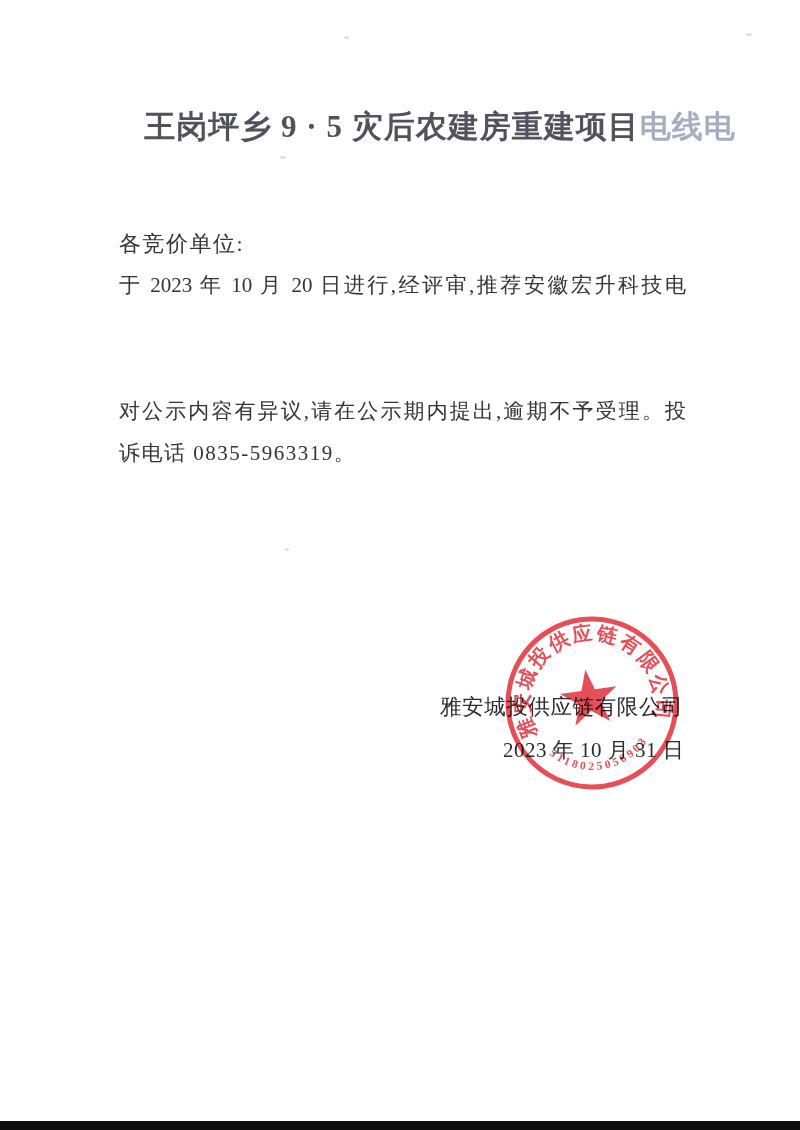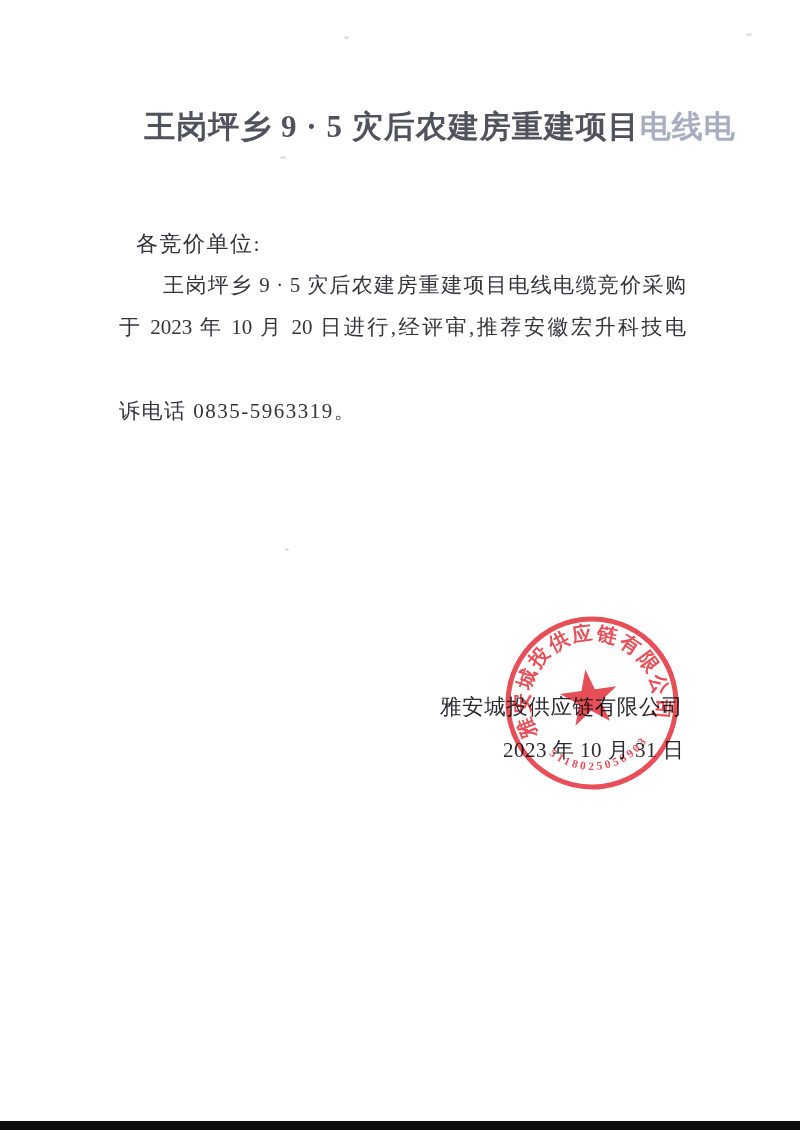--- a/index.html
+++ b/index.html
@@ -31,21 +31,20 @@
   .doc-title .faded { color: #a7aec2; }
 
   
   .salutation {
     position: absolute;
     top: 229px;
     left: 119px;
     font-size: 22px;
     letter-spacing: 1.5px;
     color: #33333a;
-    margin-left: 17px;
   }
 
   .para {
     position: absolute;
     left: 119px;
     width: 567px;
     font-size: 21px;
     line-height: 42px;
     color: #33333a;
   }
@@ -114,25 +113,25 @@
 
 <div class="page">
 
   <div class="doc-title">
     <div><span>王岗坪乡 9 · 5 灾后农建房重建项目</span><span class="faded">电线电</span></div>
   </div>
 
   <div class="salutation">各竞价单位:</div>
 
   <div class="para para-1">
-    <div class="jline indent">王岗坪乡 9 · 5 灾后农建房重建项目电线电缆竞价采购</div>
     <div class="jline">于 2023 年 10 月 20 日进行,经评审,推荐安徽宏升科技电</div>
   </div>
 
   <div class="para para-2">
+    <div class="jline">对公示内容有异议,请在公示期内提出,逾期不予受理。投</div>
     <div class="lline">诉电话 0835-5963319。</div>
   </div>
 
   <div class="sig-company">雅安城投供应链有限公司</div>
   <div class="sig-date">2023 年 10 月 31 日</div>
 
   <svg class="stamp" viewBox="0 0 230 230">
     <defs>
       <path id="arcTop" d="M 56.6 138.6 A 63 63 0 1 1 173.4 138.6" fill="none"></path>
       <path id="arcBottom" d="M 65.2 159.8 A 67 67 0 0 0 164.8 159.8" fill="none"></path>

